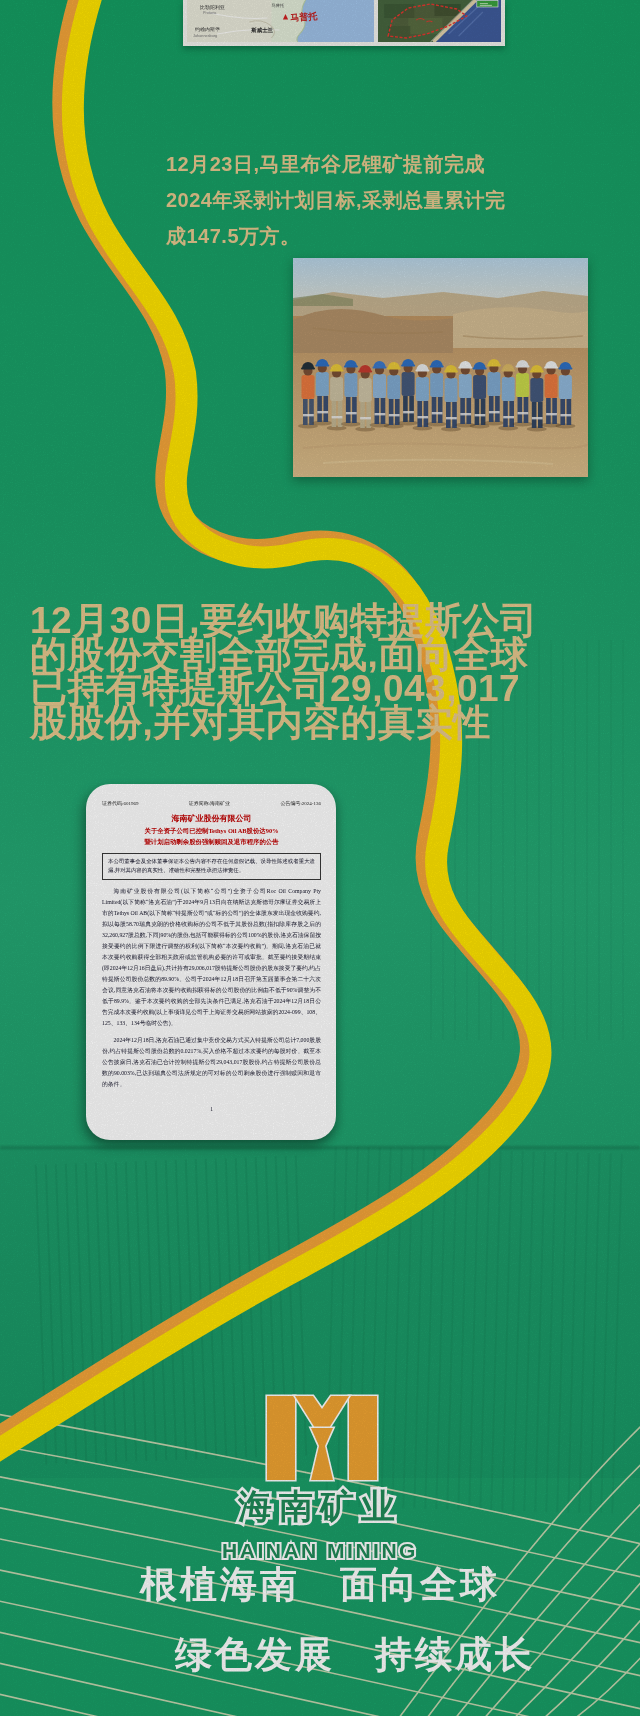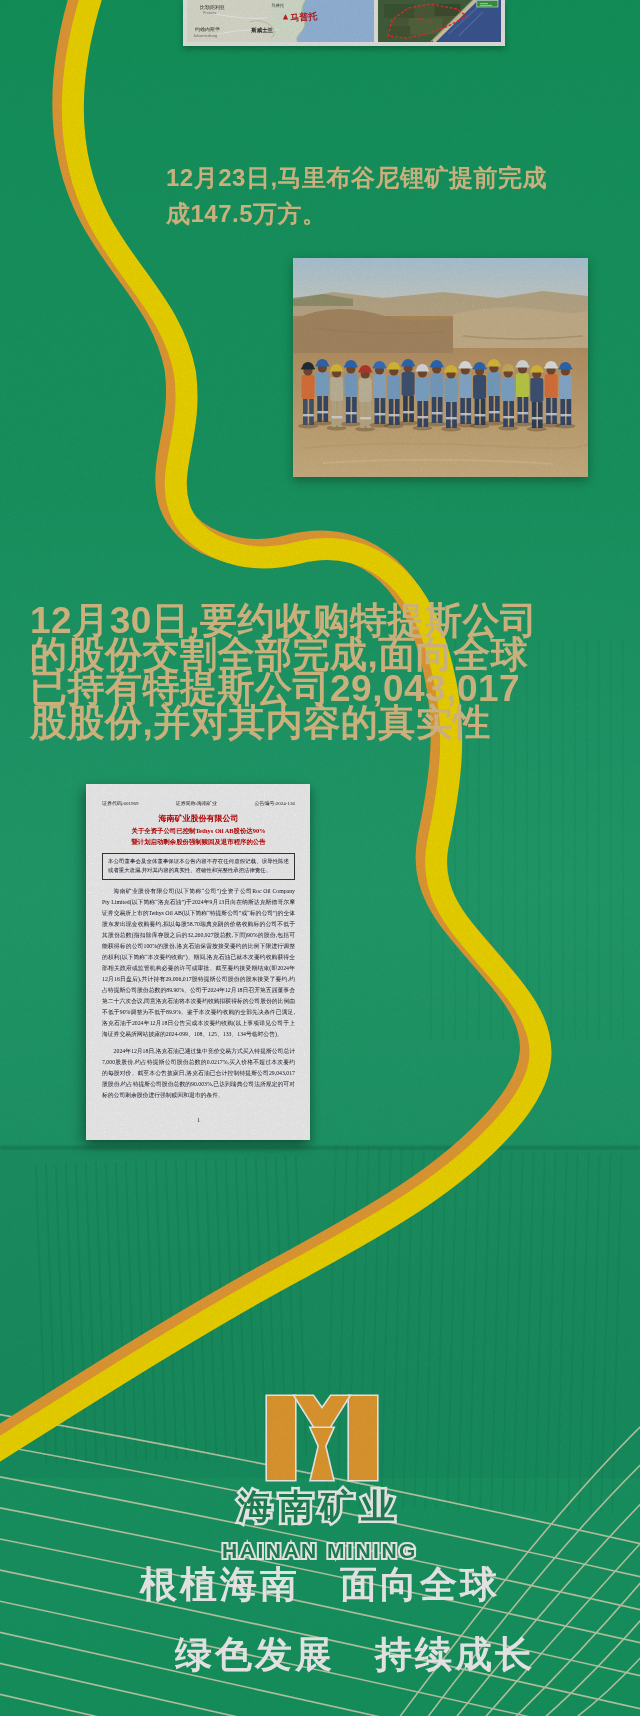--- a/index.html
+++ b/index.html
@@ -13,30 +13,30 @@
   .maps-strip{
     left:183px; top:0; width:322px; height:46px; box-sizing:border-box;
     background:#f3f3ee; padding:0 4px 4px 4px; display:flex; gap:4px;
     box-shadow:0 3px 6px rgba(0,40,25,.35);
   }
   .maps-strip .map{height:42px; overflow:hidden;}
   .map1{flex:1.52;} .map2{flex:1;}
   
   .gold-block{color:#e6c88e; font-weight:700; letter-spacing:.5px;}
   .gold-block div{white-space:nowrap;}
-  .evt1{left:166px; top:160px; font-size:24px; line-height:36px;}
+  .evt1{left:166px; top:146px; font-size:20px; line-height:36px;}
   .evt2{left:30px;  top:604px; font-size:37px; line-height:34px;}
   
   .photo{left:293px; top:258px; width:295px; height:219px; box-shadow:0 4px 10px rgba(0,30,18,.35);}
   
   .doc{
-    left:86px; top:784px; width:224px; height:356px; box-sizing:border-box;
+    left:86px; top:784px; width:250px; height:356px; box-sizing:border-box;
     background:#ffffff; padding:16px 15px 8px 16px;
     box-shadow:-4px 6px 12px rgba(0,0,0,.30), 3px 4px 8px rgba(0,0,0,.18);
-    font-family:"Liberation Serif",serif; color:#15152a;
+    font-family:"Liberation Serif",serif; color:#15152a;border-radius:24px;
   }
   .doc-meta{display:flex; justify-content:space-between; font-size:5px; color:#222;}
   .doc-t1{margin-top:7px; text-align:center; color:#c40000; font-weight:700; font-size:8px;}
   .doc-t2{margin-top:3px; text-align:center; color:#c40000; font-weight:700; font-size:6.4px;}
   .doc-t3{margin-top:2px; text-align:center; color:#c40000; font-weight:700; font-size:6.4px;}
   .doc-box{margin-top:6px; border:1px solid #3a3a3a; padding:3px 5px; font-size:5.4px; line-height:1.75; text-align:justify;}
   .doc-p{margin-top:6px; font-size:5.8px; line-height:1.9; text-align:justify; text-indent:2em;}
   .doc-page{margin-top:16px; text-align:center; font-size:5.5px;}
   
   .logo-m{left:263px; top:1392px; width:118px; height:92px;}
@@ -136,20 +136,21 @@
         <polygon points="10,36 14,20 30,8 52,4 78,9 88,16 70,26 48,34 28,38" fill="rgba(229,55,47,0.07)" stroke="#e5372f" stroke-width="1.4" stroke-dasharray="3 1.6"></polygon>
         <path d="M38,20 q4,-3 8,0 M48,22 q3,-2 6,0" stroke="#e5372f" stroke-width="1.1" fill="none" opacity="0.85"></path>
         <rect x="98" y="0.5" width="21" height="6.5" fill="#3aa23e" stroke="#ffffff" stroke-width="0.6"></rect>
         <path d="M101,3.6 h8 M101,5.4 h12" stroke="#d8f0d2" stroke-width="0.8"></path>
       </svg>
     </div>
   </div>
 
   <div class="abs gold-block evt1">
     <div>12月23日,马里布谷尼锂矿提前完成</div>
+    <div>2024年采剥计划目标,采剥总量累计完</div>
     <div>成147.5万方。</div>
   </div>
 
   <svg class="abs photo" width="295" height="219" viewBox="0 0 295 219">
     <defs>
       <linearGradient id="sky" x1="0" y1="0" x2="0" y2="1">
         <stop offset="0" stop-color="#b7d3e6"></stop>
           <stop offset="1" stop-color="#e4decc"></stop>
       </linearGradient>
       <linearGradient id="gnd" x1="0" y1="0" x2="0" y2="1">

